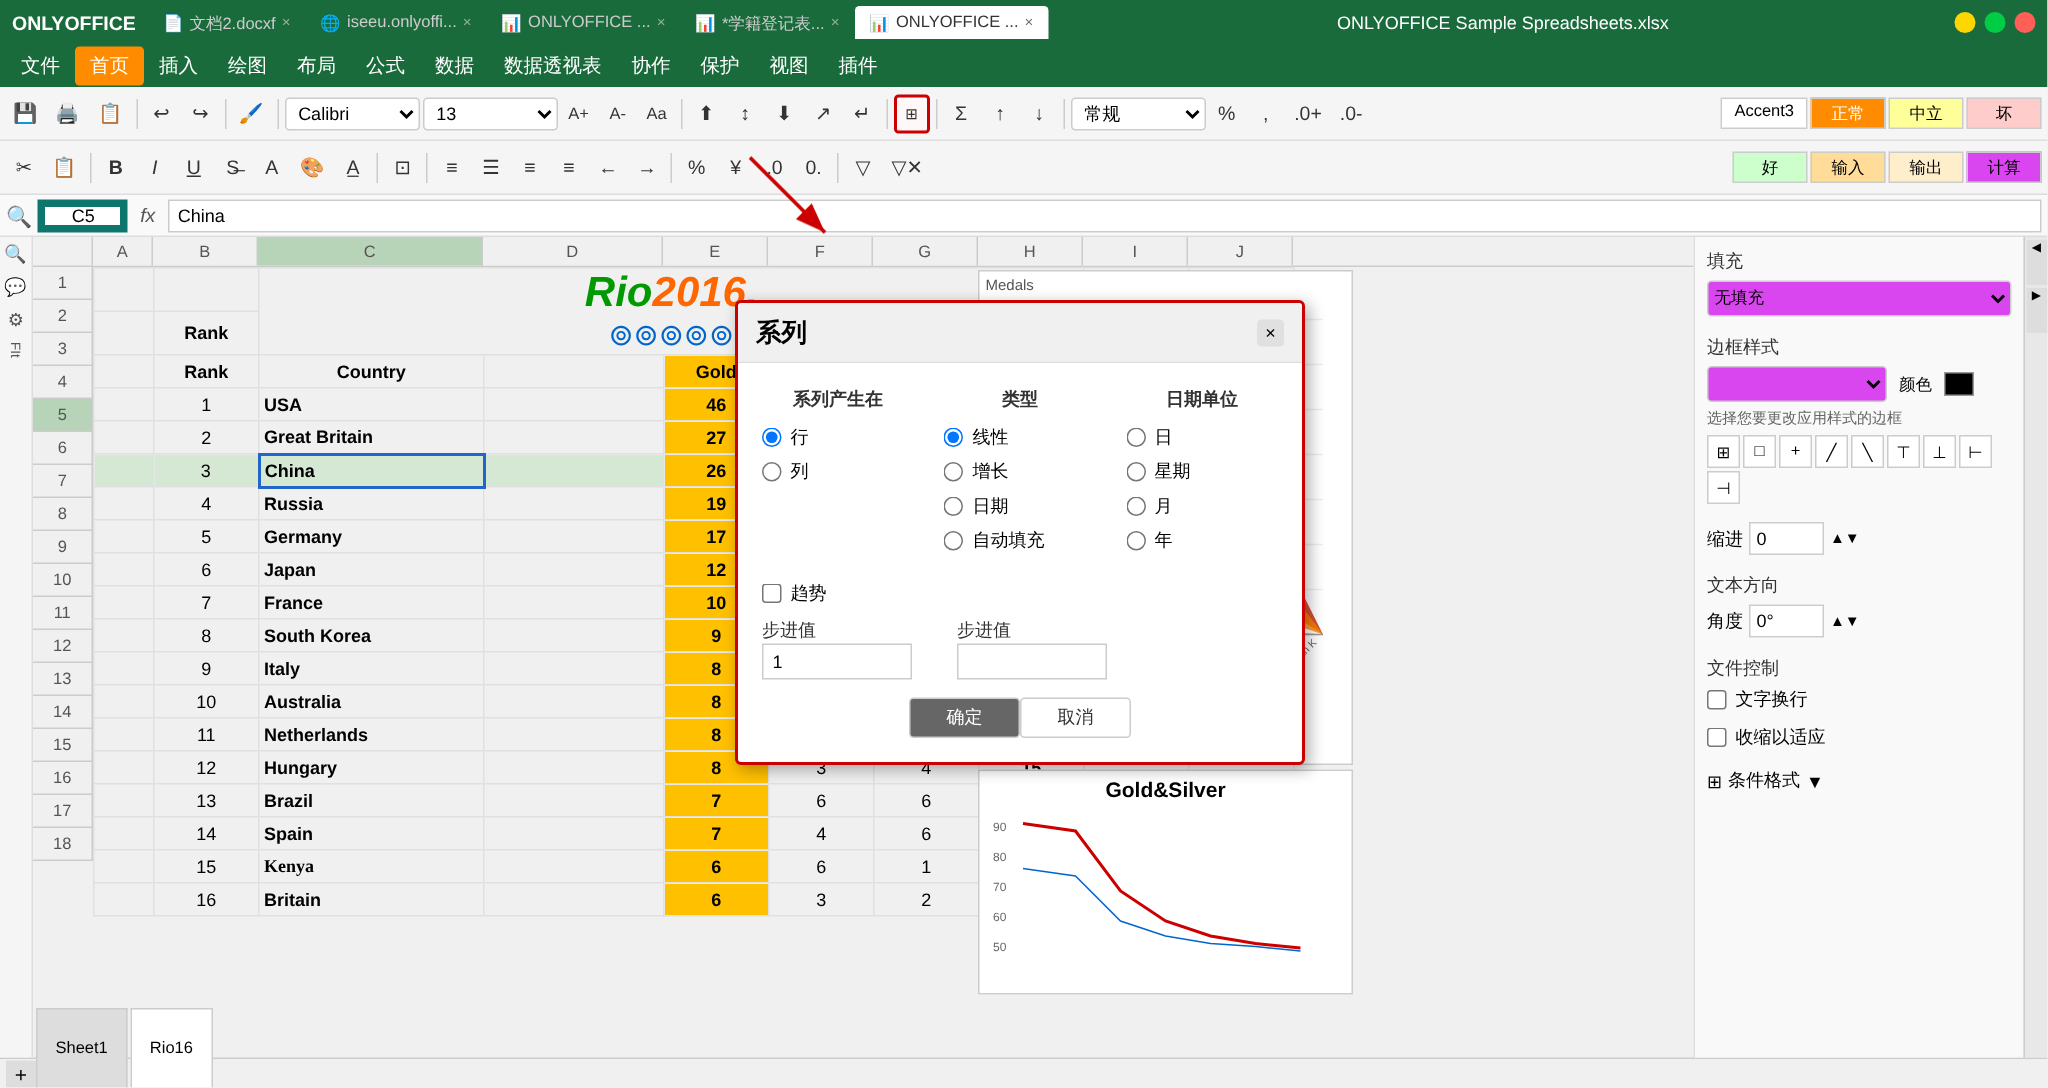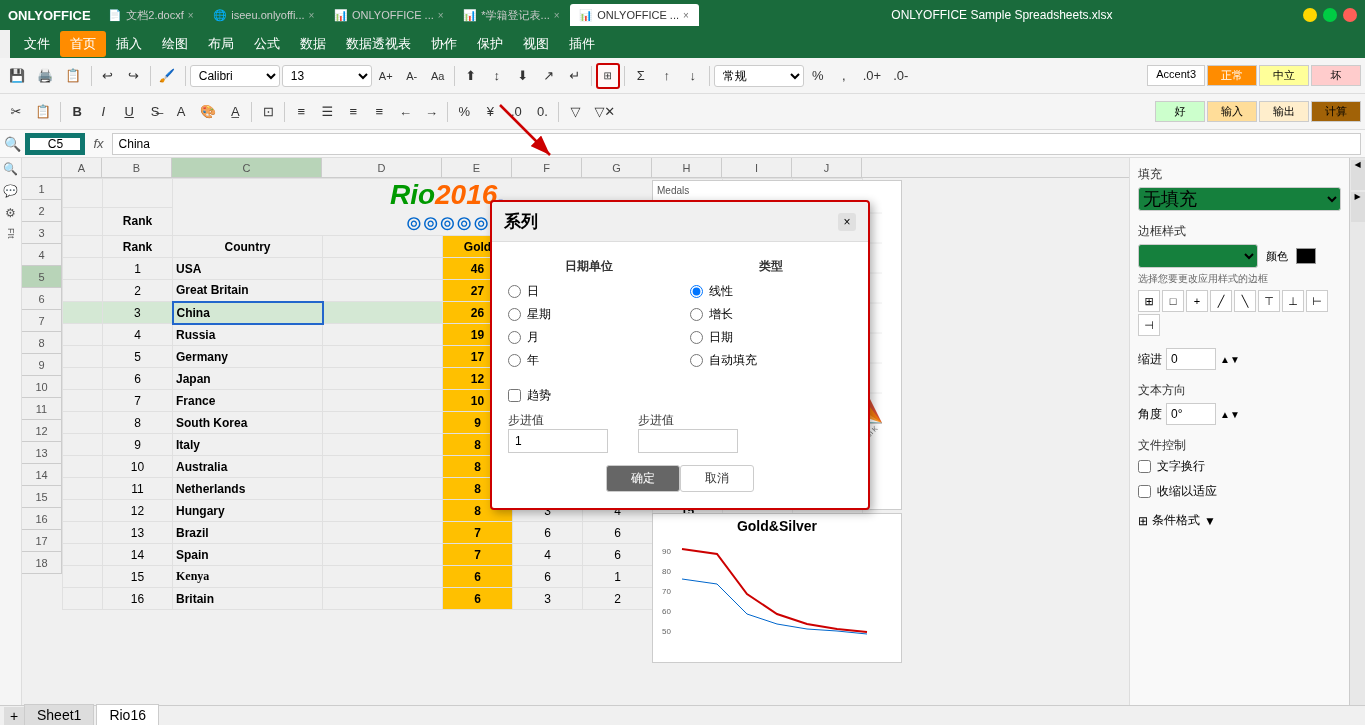--- a/index.html
+++ b/index.html
@@ -38,21 +38,20 @@
     .btn-max { background: #00cc44; }
     .btn-close { background: #ff5f57; }
 
     
     .menu-bar {
       background: #1a6b3c;
       height: 28px;
       display: flex;
       align-items: center;
       padding: 0 4px;
-      margin-left: 10px;
     }
     .menu-item {
       padding: 4px 10px;
       color: white;
       font-size: 13px;
       cursor: pointer;
       border-radius: 3px;
     }
     .menu-item:hover, .menu-item.active { background: rgba(255,255,255,0.2); }
     .menu-item.active { background: #ff8c00; }
@@ -189,22 +188,22 @@
       overflow-y: auto;
       font-size: 12px;
     }
     .panel-section { margin-bottom: 12px; }
     .panel-label { font-size: 12px; color: #333; margin-bottom: 4px; }
     .panel-select {
       width: 100%;
       height: 24px;
       border: 1px solid #ccc;
       border-radius: 3px;
-      font-size: 18px;
-      background: #15803d;
+      font-size: 11px;
+      background: #d946ef;
     }
     .panel-row { display: flex; align-items: center; gap: 8px; margin-bottom: 4px; }
     .panel-color-box { width: 20px; height: 16px; background: black; border: 1px solid #999; }
     .panel-icons { display: flex; gap: 2px; flex-wrap: wrap; }
     .panel-icon-btn {
       width: 22px; height: 22px; border: 1px solid #ccc; background: white;
       cursor: pointer; font-size: 11px; display: flex; align-items: center; justify-content: center;
     }
     .panel-input-row { display: flex; align-items: center; gap: 4px; }
     .panel-input { width: 50px; height: 22px; border: 1px solid #ccc; padding: 0 4px; font-size: 12px; }
@@ -215,38 +214,38 @@
       cursor: pointer;
       text-align: center;
       min-width: 50px;
     }
     .style-normal { background: #ff8c00; color: white; }
     .style-neutral { background: #ffff99; }
     .style-bad { background: #ffcccc; }
     .style-good { background: #ccffcc; }
     .style-input { background: #ffdd99; }
     .style-output { background: #ffeecc; }
-    .style-calc { background: #a16207; }
+    .style-calc { background: #d946ef; }
     .style-accent3 { background: white; }
 
     
     .sheet-tabs {
       height: 20px;
       background: #f0f0f0;
       border-top: 1px solid #ccc;
       display: flex;
       align-items: flex-end;
       padding: 0 4px;
     }
     .sheet-tab {
-      padding: 2px 12px;
+      padding: 20px 12px;
       background: #ddd;
       border: 1px solid #ccc;
       border-bottom: none;
-      font-size: 14px;
+      font-size: 11px;
       cursor: pointer;
       margin-right: 2px;
     }
     .sheet-tab.active { background: white; }
     .dialog {
       background: white;
       border: 1px solid #aaa;
       border-radius: 4px;
       width: 380px;
       box-shadow: 3px 3px 10px rgba(0,0,0,0.3);
@@ -886,60 +885,71 @@
 </svg>
 
 <div class="dialog dialog-highlight" style="position:fixed;top:200px;left:490px;z-index:1000;">
   <div class="dialog-title-bar">
     <span class="dialog-title">系列</span>
     <button class="dialog-close">×</button>
   </div>
   <div class="dialog-body">
     <div class="dialog-row">
 
+      <div class="dialog-col">
+        <div class="dialog-section-label">系列产生在</div>
+        <div class="radio-item">
+          <input type="radio" name="series" checked="" style="">
+          <span>行</span>
+        </div>
+        <div class="radio-item">
+          <input type="radio" name="series" style="">
+          <span>列</span>
+        </div>
+      </div>
+
+      <div class="dialog-col">
+        <div class="dialog-section-label">类型</div>
+        <div class="radio-item">
+          <input type="radio" name="type" checked="" style="">
+          <span>线性</span>
+        </div>
+        <div class="radio-item">
+          <input type="radio" name="type" style="">
+          <span>增长</span>
+        </div>
+        <div class="radio-item">
+          <input type="radio" name="type" style="">
+          <span>日期</span>
+        </div>
+        <div class="radio-item">
+          <input type="radio" name="type" style="">
+          <span>自动填充</span>
+        </div>
+      </div>
 
       <div class="dialog-col">
         <div class="dialog-section-label">日期单位</div>
         <div class="radio-item">
           <input type="radio" name="dateunit" style="">
           <span>日</span>
         </div>
         <div class="radio-item">
           <input type="radio" name="dateunit" style="">
           <span>星期</span>
         </div>
         <div class="radio-item">
           <input type="radio" name="dateunit" style="">
           <span>月</span>
         </div>
         <div class="radio-item">
           <input type="radio" name="dateunit" style="">
           <span>年</span>
         </div>
       </div>
-
-      <div class="dialog-col">
-        <div class="dialog-section-label">类型</div>
-        <div class="radio-item">
-          <input type="radio" name="type" checked="" style="">
-          <span>线性</span>
-        </div>
-        <div class="radio-item">
-          <input type="radio" name="type" style="">
-          <span>增长</span>
-        </div>
-        <div class="radio-item">
-          <input type="radio" name="type" style="">
-          <span>日期</span>
-        </div>
-        <div class="radio-item">
-          <input type="radio" name="type" style="">
-          <span>自动填充</span>
-        </div>
-      </div>
     </div>
 
     <div class="checkbox-item">
       <input type="checkbox" style="">
       <span>趋势</span>
     </div>
 
     <div style="display:flex;gap:30px;margin-bottom:8px;">
       <div>
         <div class="dialog-field-label">步进值</div>

